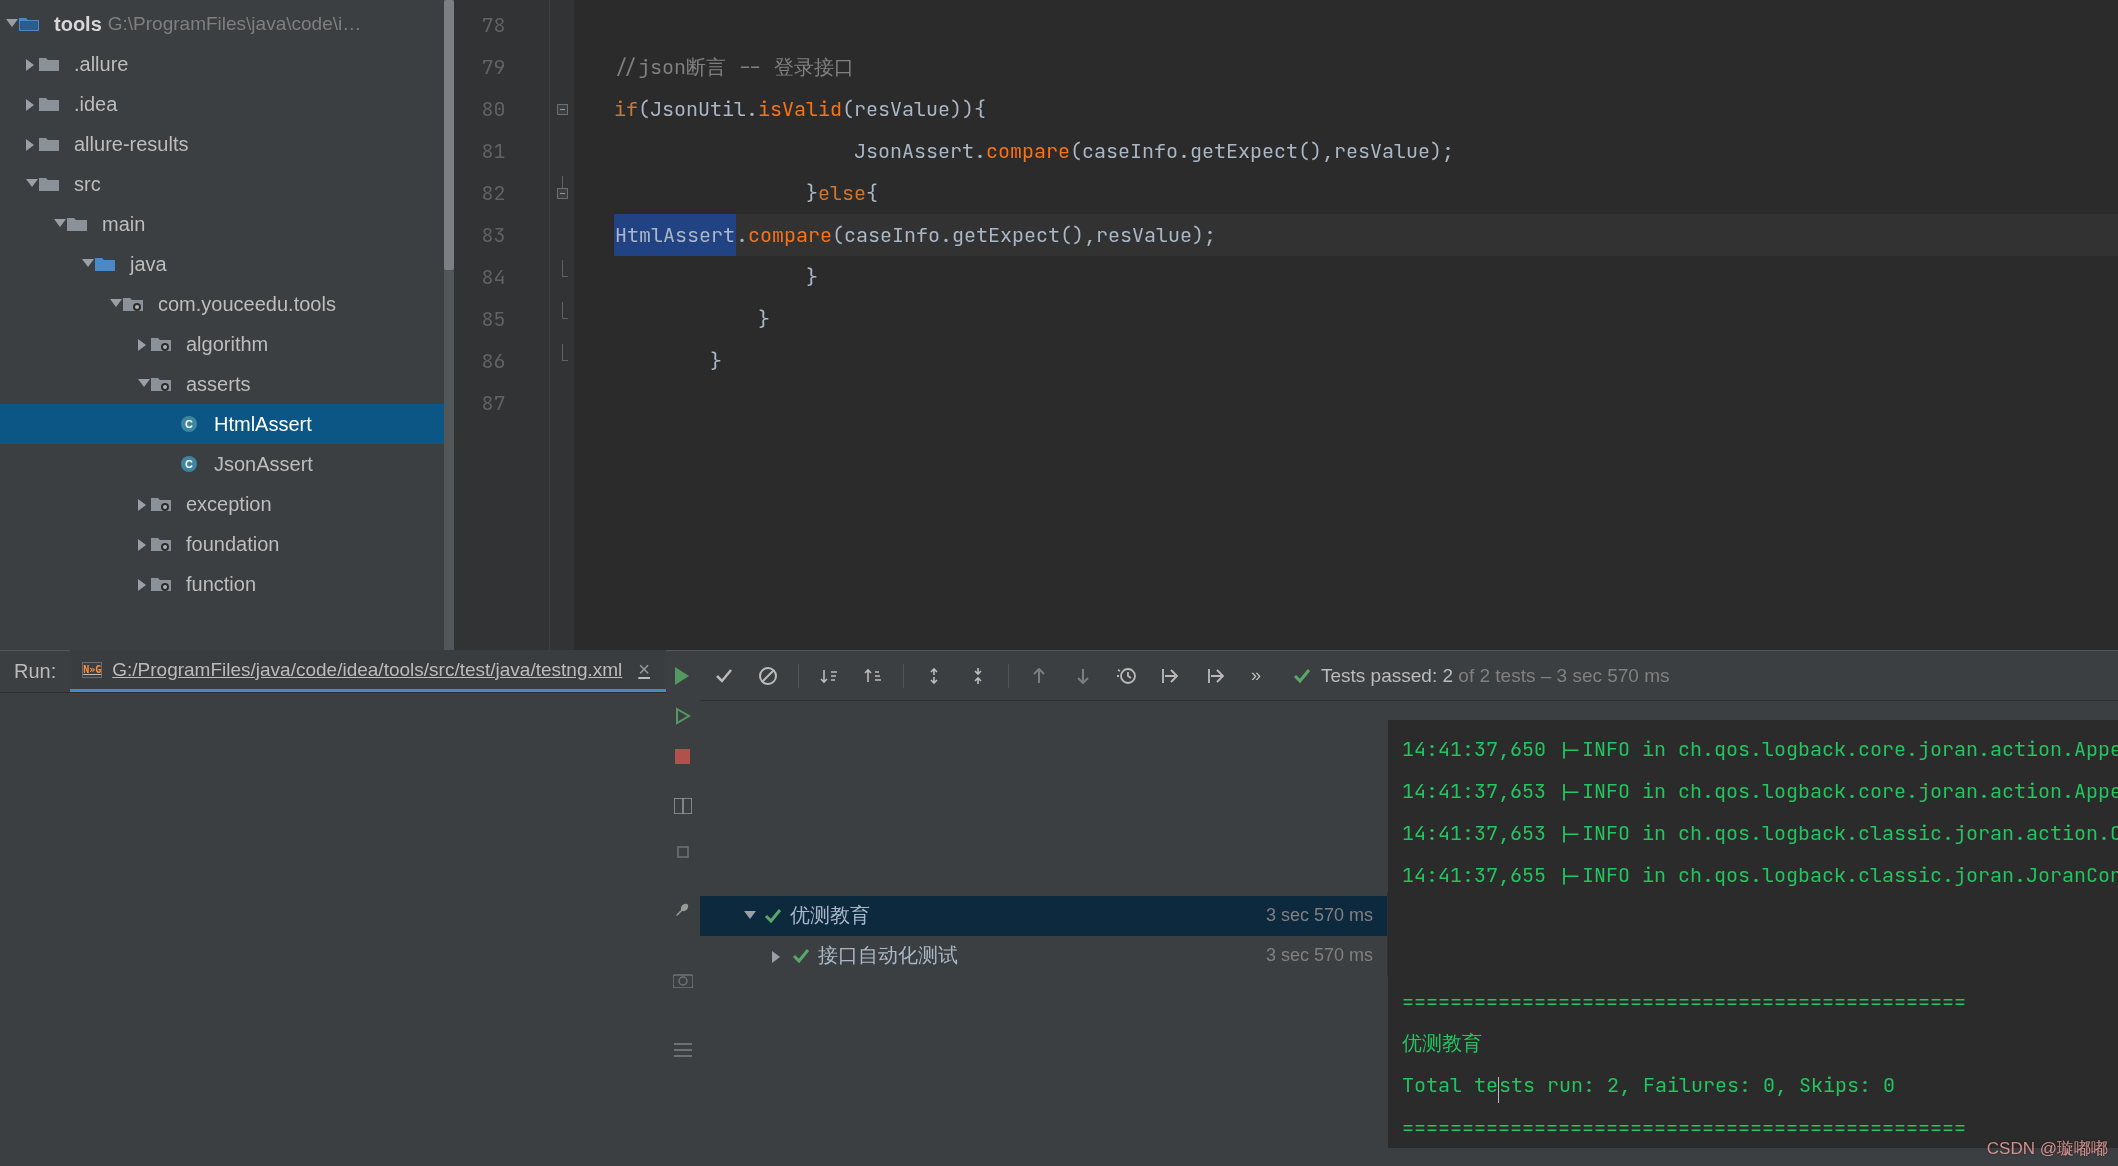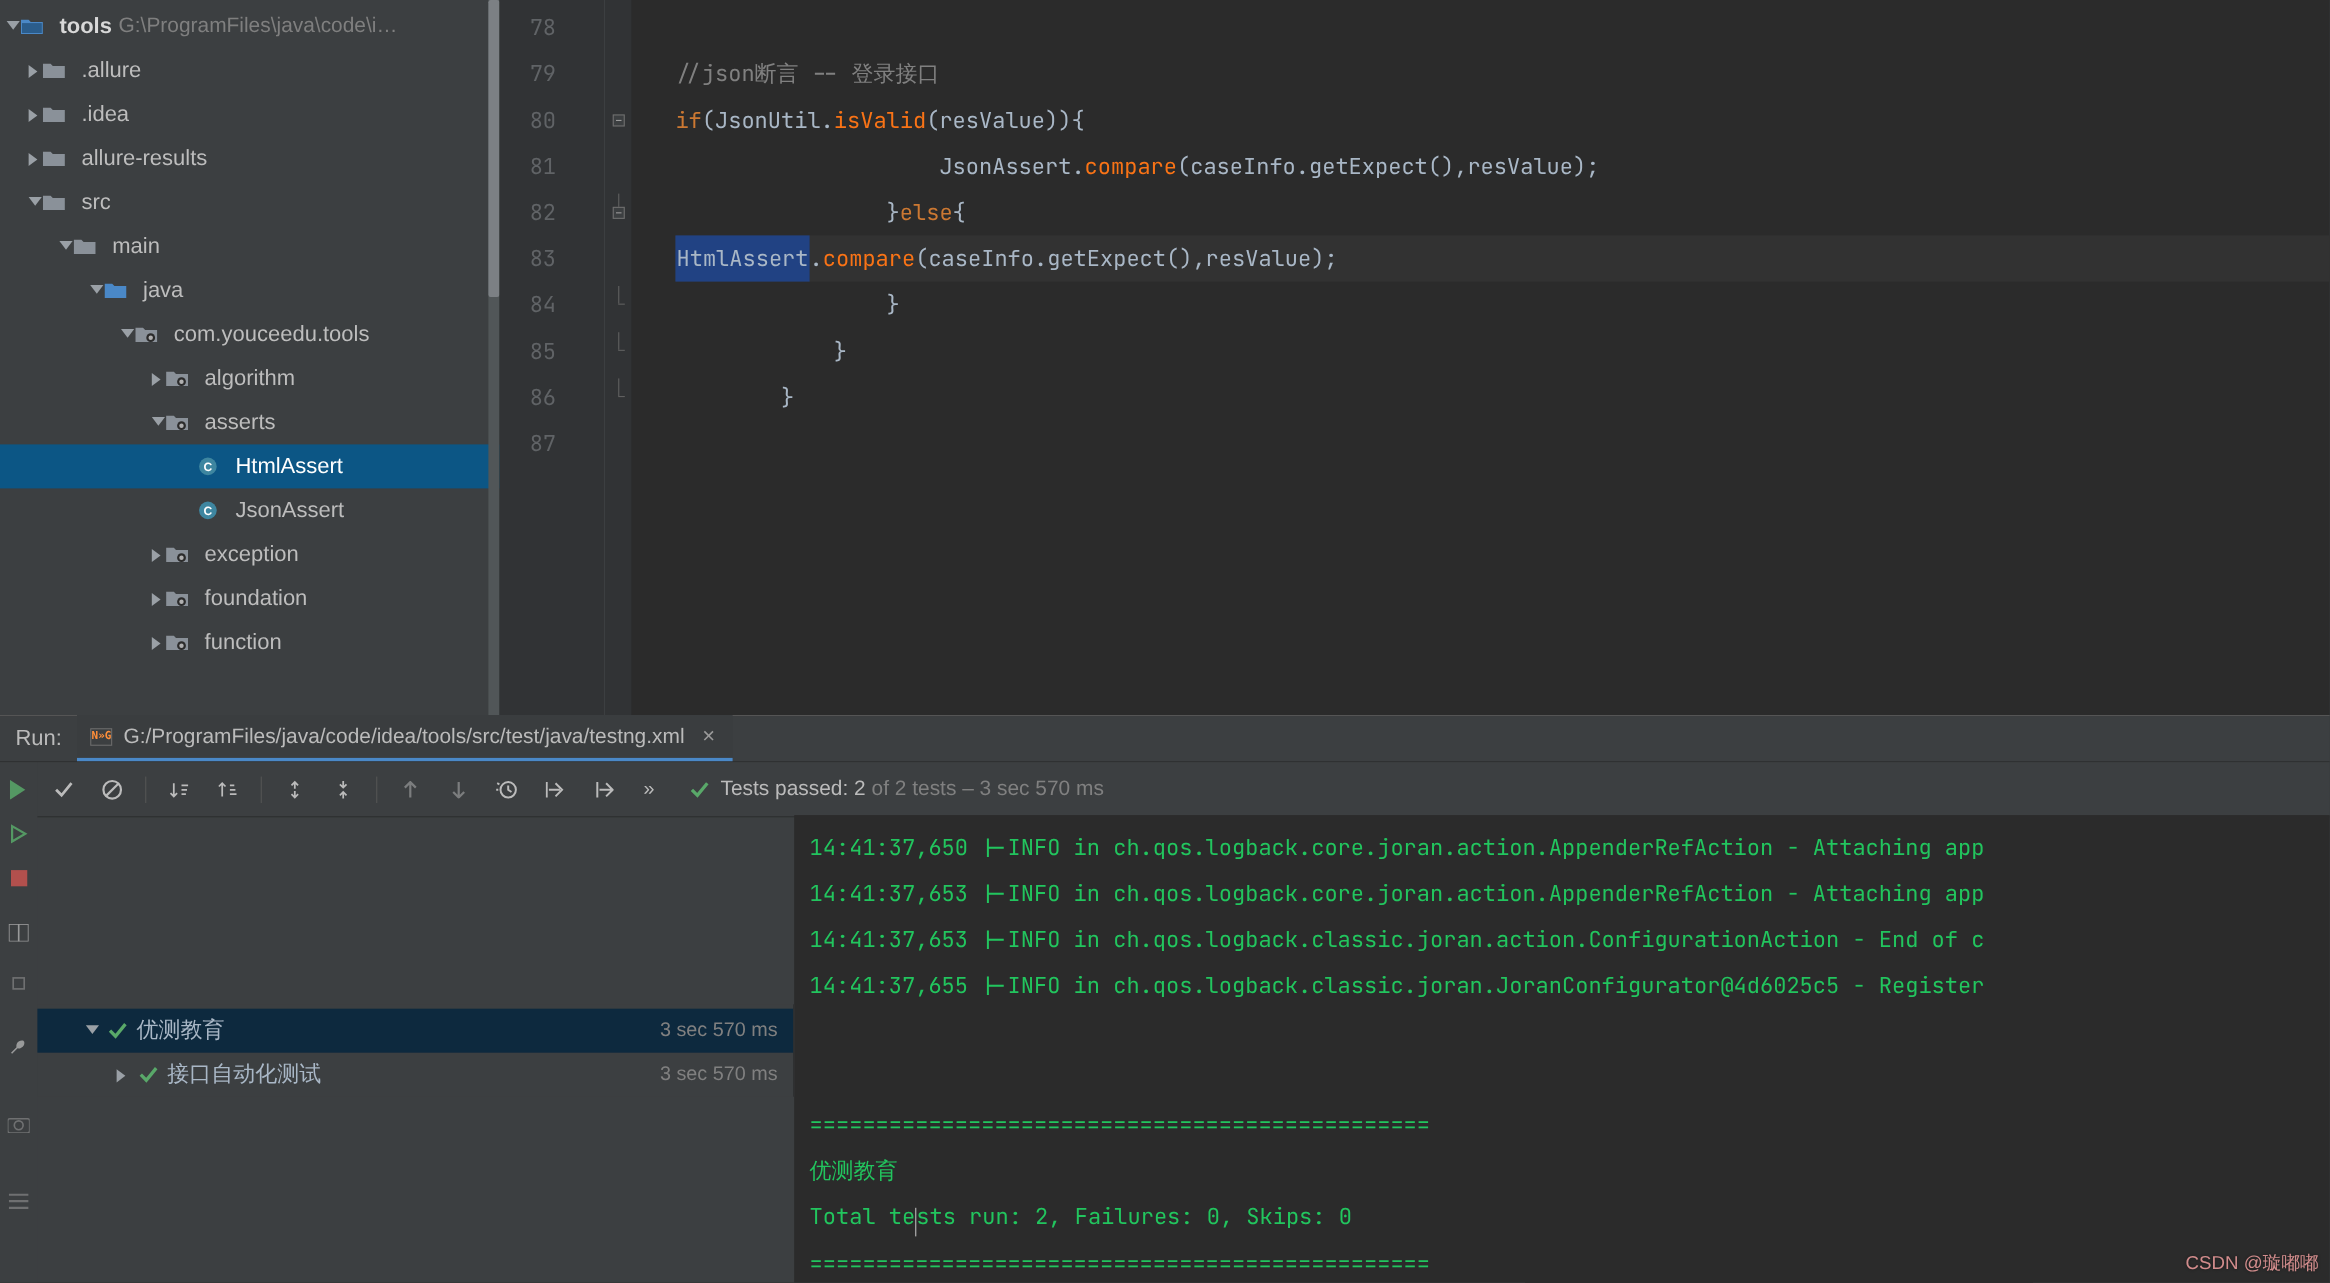--- a/index.html
+++ b/index.html
@@ -118,37 +118,37 @@
   }
   .code .row{height:42px;display:flex;align-items:center;}
   .code .row.cur{background:var(--line-hl);}
   .code .sel{background:#214283;color:#a9b7c6;padding:0 1px;}
   .tok-kw{color:#cc7832;}
   .tok-static{color:#f97316;}
   .tok-cmt{color:#808080;}
 
   
   .run{
-    flex:1;display:flex;flex-direction:column;background:var(--bg-darker);
+    flex:1;display:flex;flex-direction:row;background:var(--bg-darker);
     border-top:1px solid #555;
     min-height:0;
   }
   .run-tabbar{
     height:42px;display:flex;align-items:flex-end;background:var(--bg-darker);
     border-bottom:1px solid #2d2f30;
     padding-left:0;
   }
   .run-title{
     color:#bbb;font-size:20px;padding:0 14px;height:42px;display:flex;align-items:center;
   }
   .run-tab{
     display:flex;align-items:center;gap:10px;height:42px;padding:0 16px 0 12px;
     color:#bbb;font-size:19px;position:relative;
   }
-  .run-tab.active{border-bottom:3px solid var(--tab-underline);background:#3a3d3f;}
+  .run-tab.active{border-bottom:3px solid var(--tab-underline);background:#3a3d3f;text-decoration:underline;}
   .tab-close{color:#9a9a9a;font-size:20px;margin-left:6px;}
   .tng-icon{width:20px;height:16px;display:inline-flex;align-items:center;justify-content:center;
     font-family:monospace;font-size:10px;background:#3c3f41;border:1px solid #6b6b6b;color:#ff8f3a;font-weight:bold;}
   
   .run-body{flex:1;display:flex;min-height:0;}
   .run-tools{
     width:34px;background:var(--bg-darker);display:flex;flex-direction:column;align-items:center;gap:18px;padding-top:14px;
   }
   .run-tools .t{width:22px;height:22px;display:flex;align-items:center;justify-content:center;opacity:0.85;}
   .run-main{flex:1;display:flex;flex-direction:column;min-width:0;}

